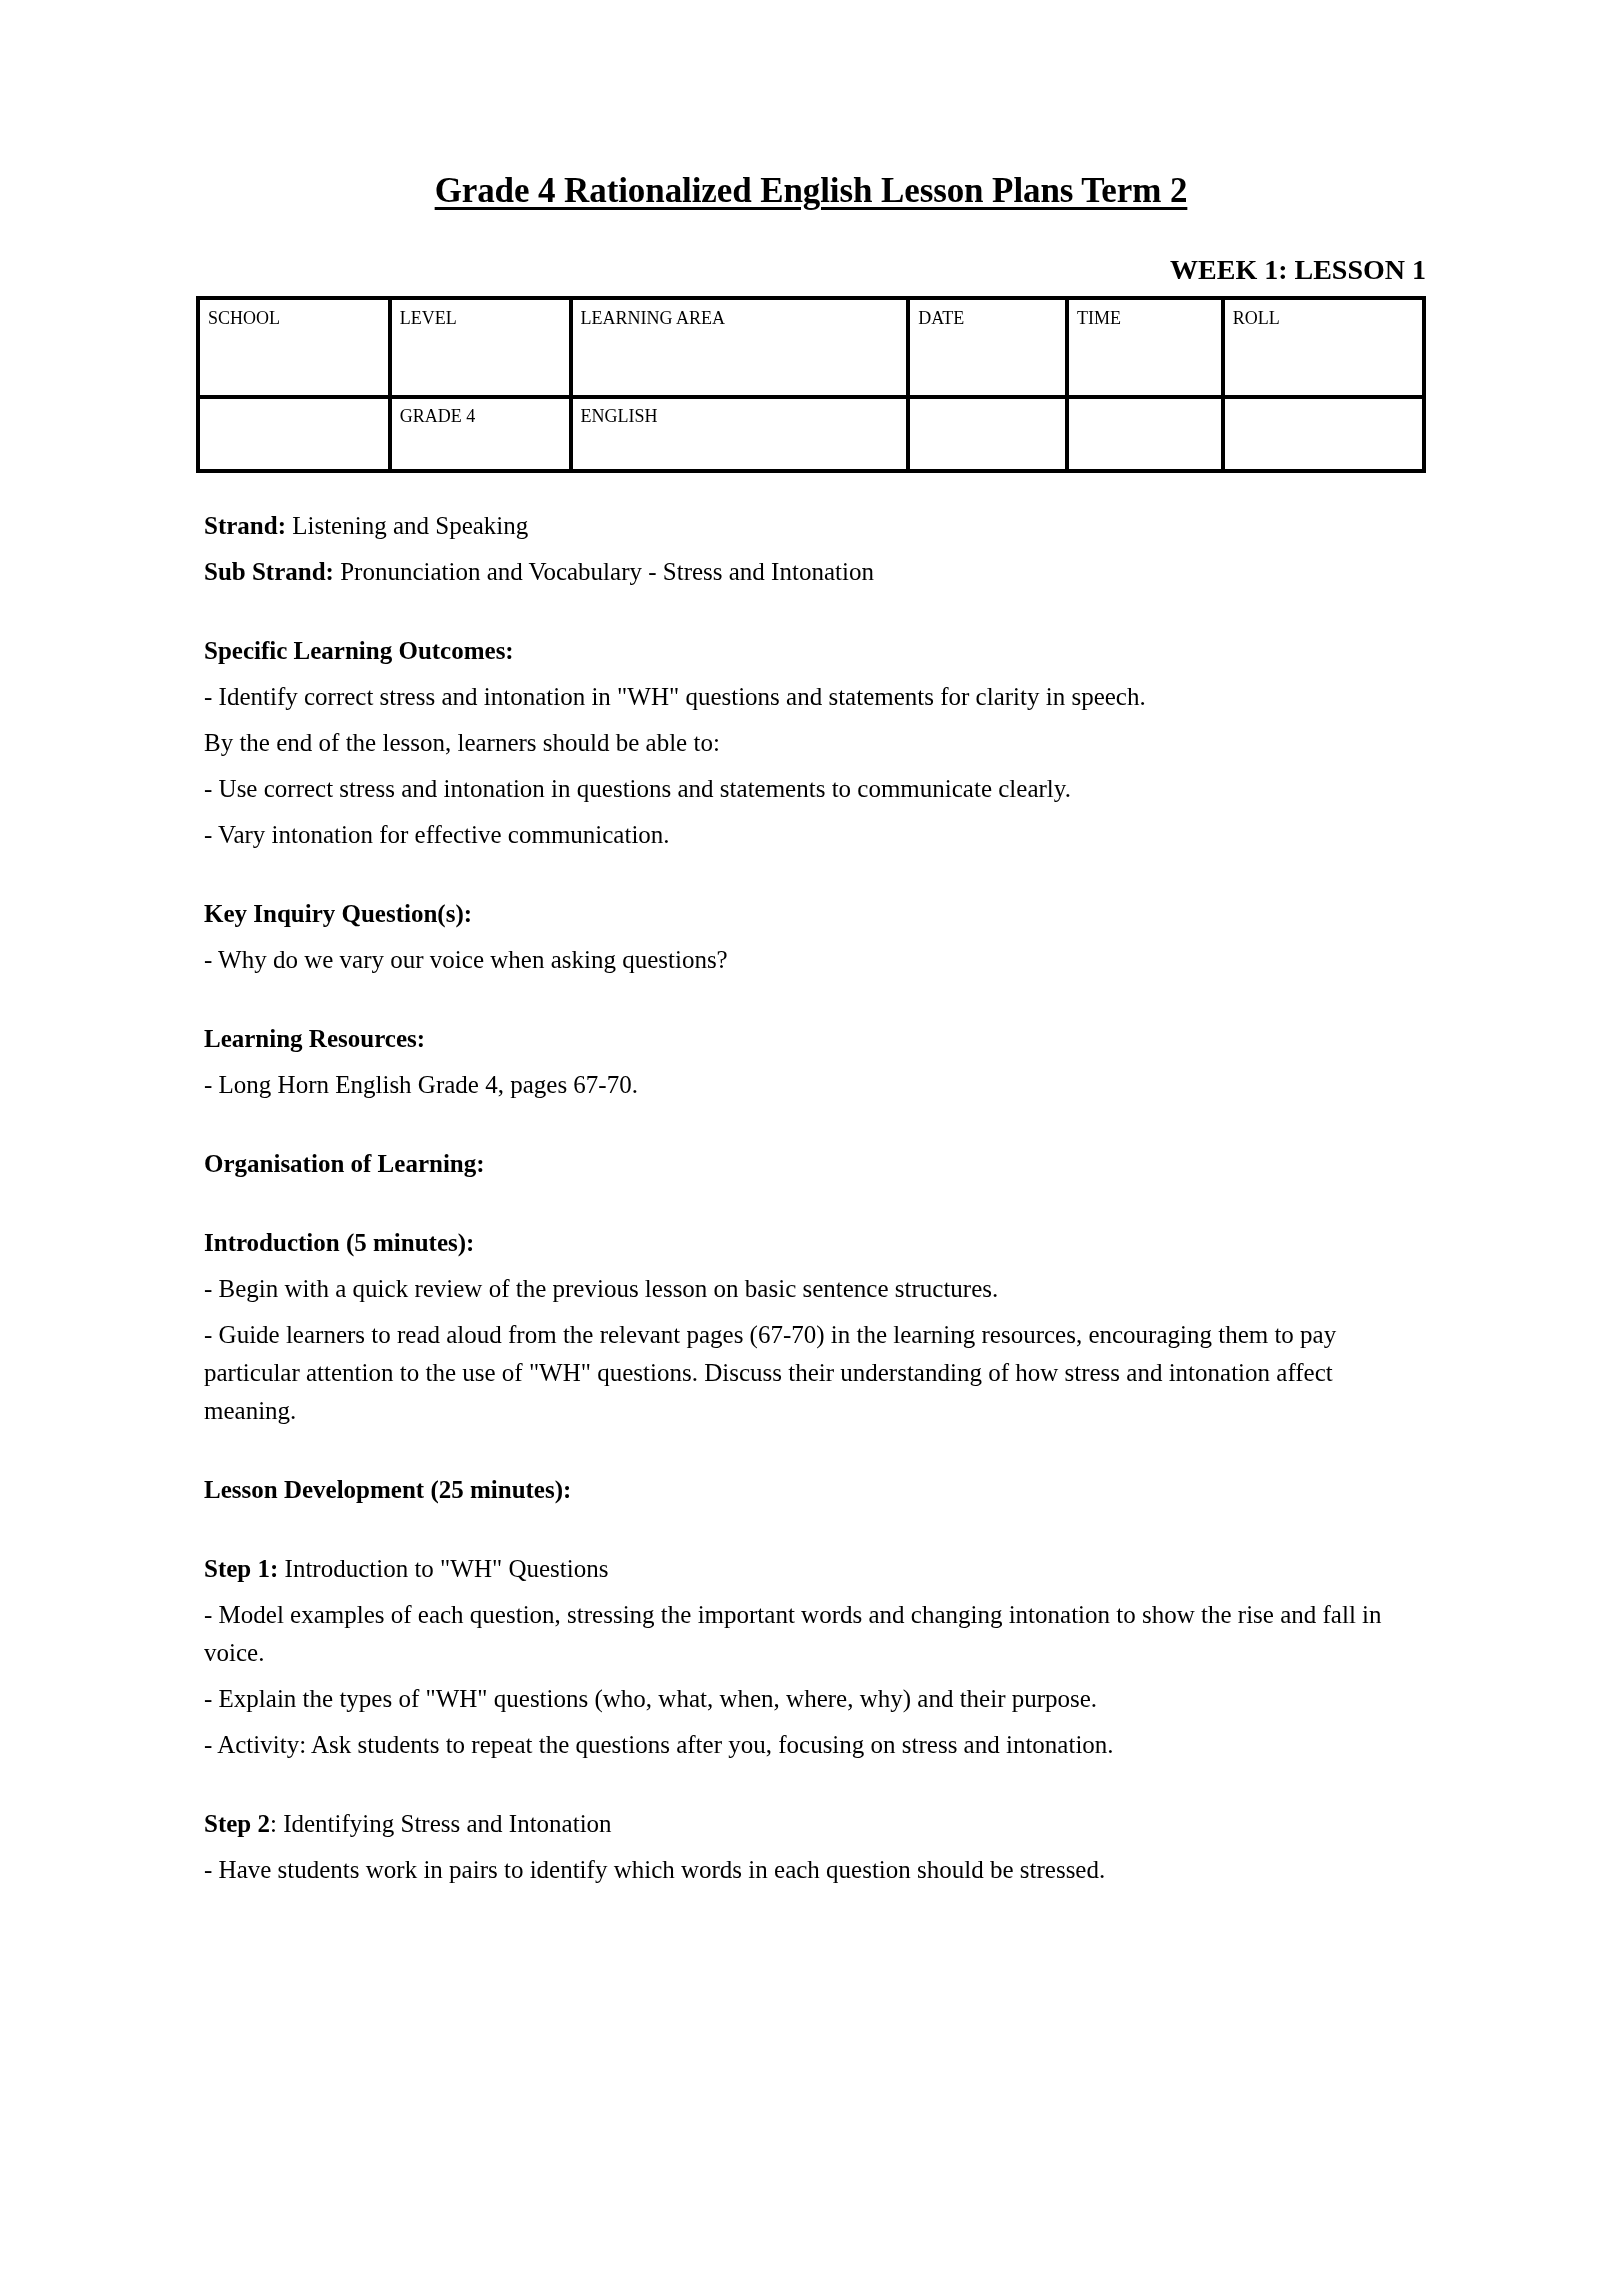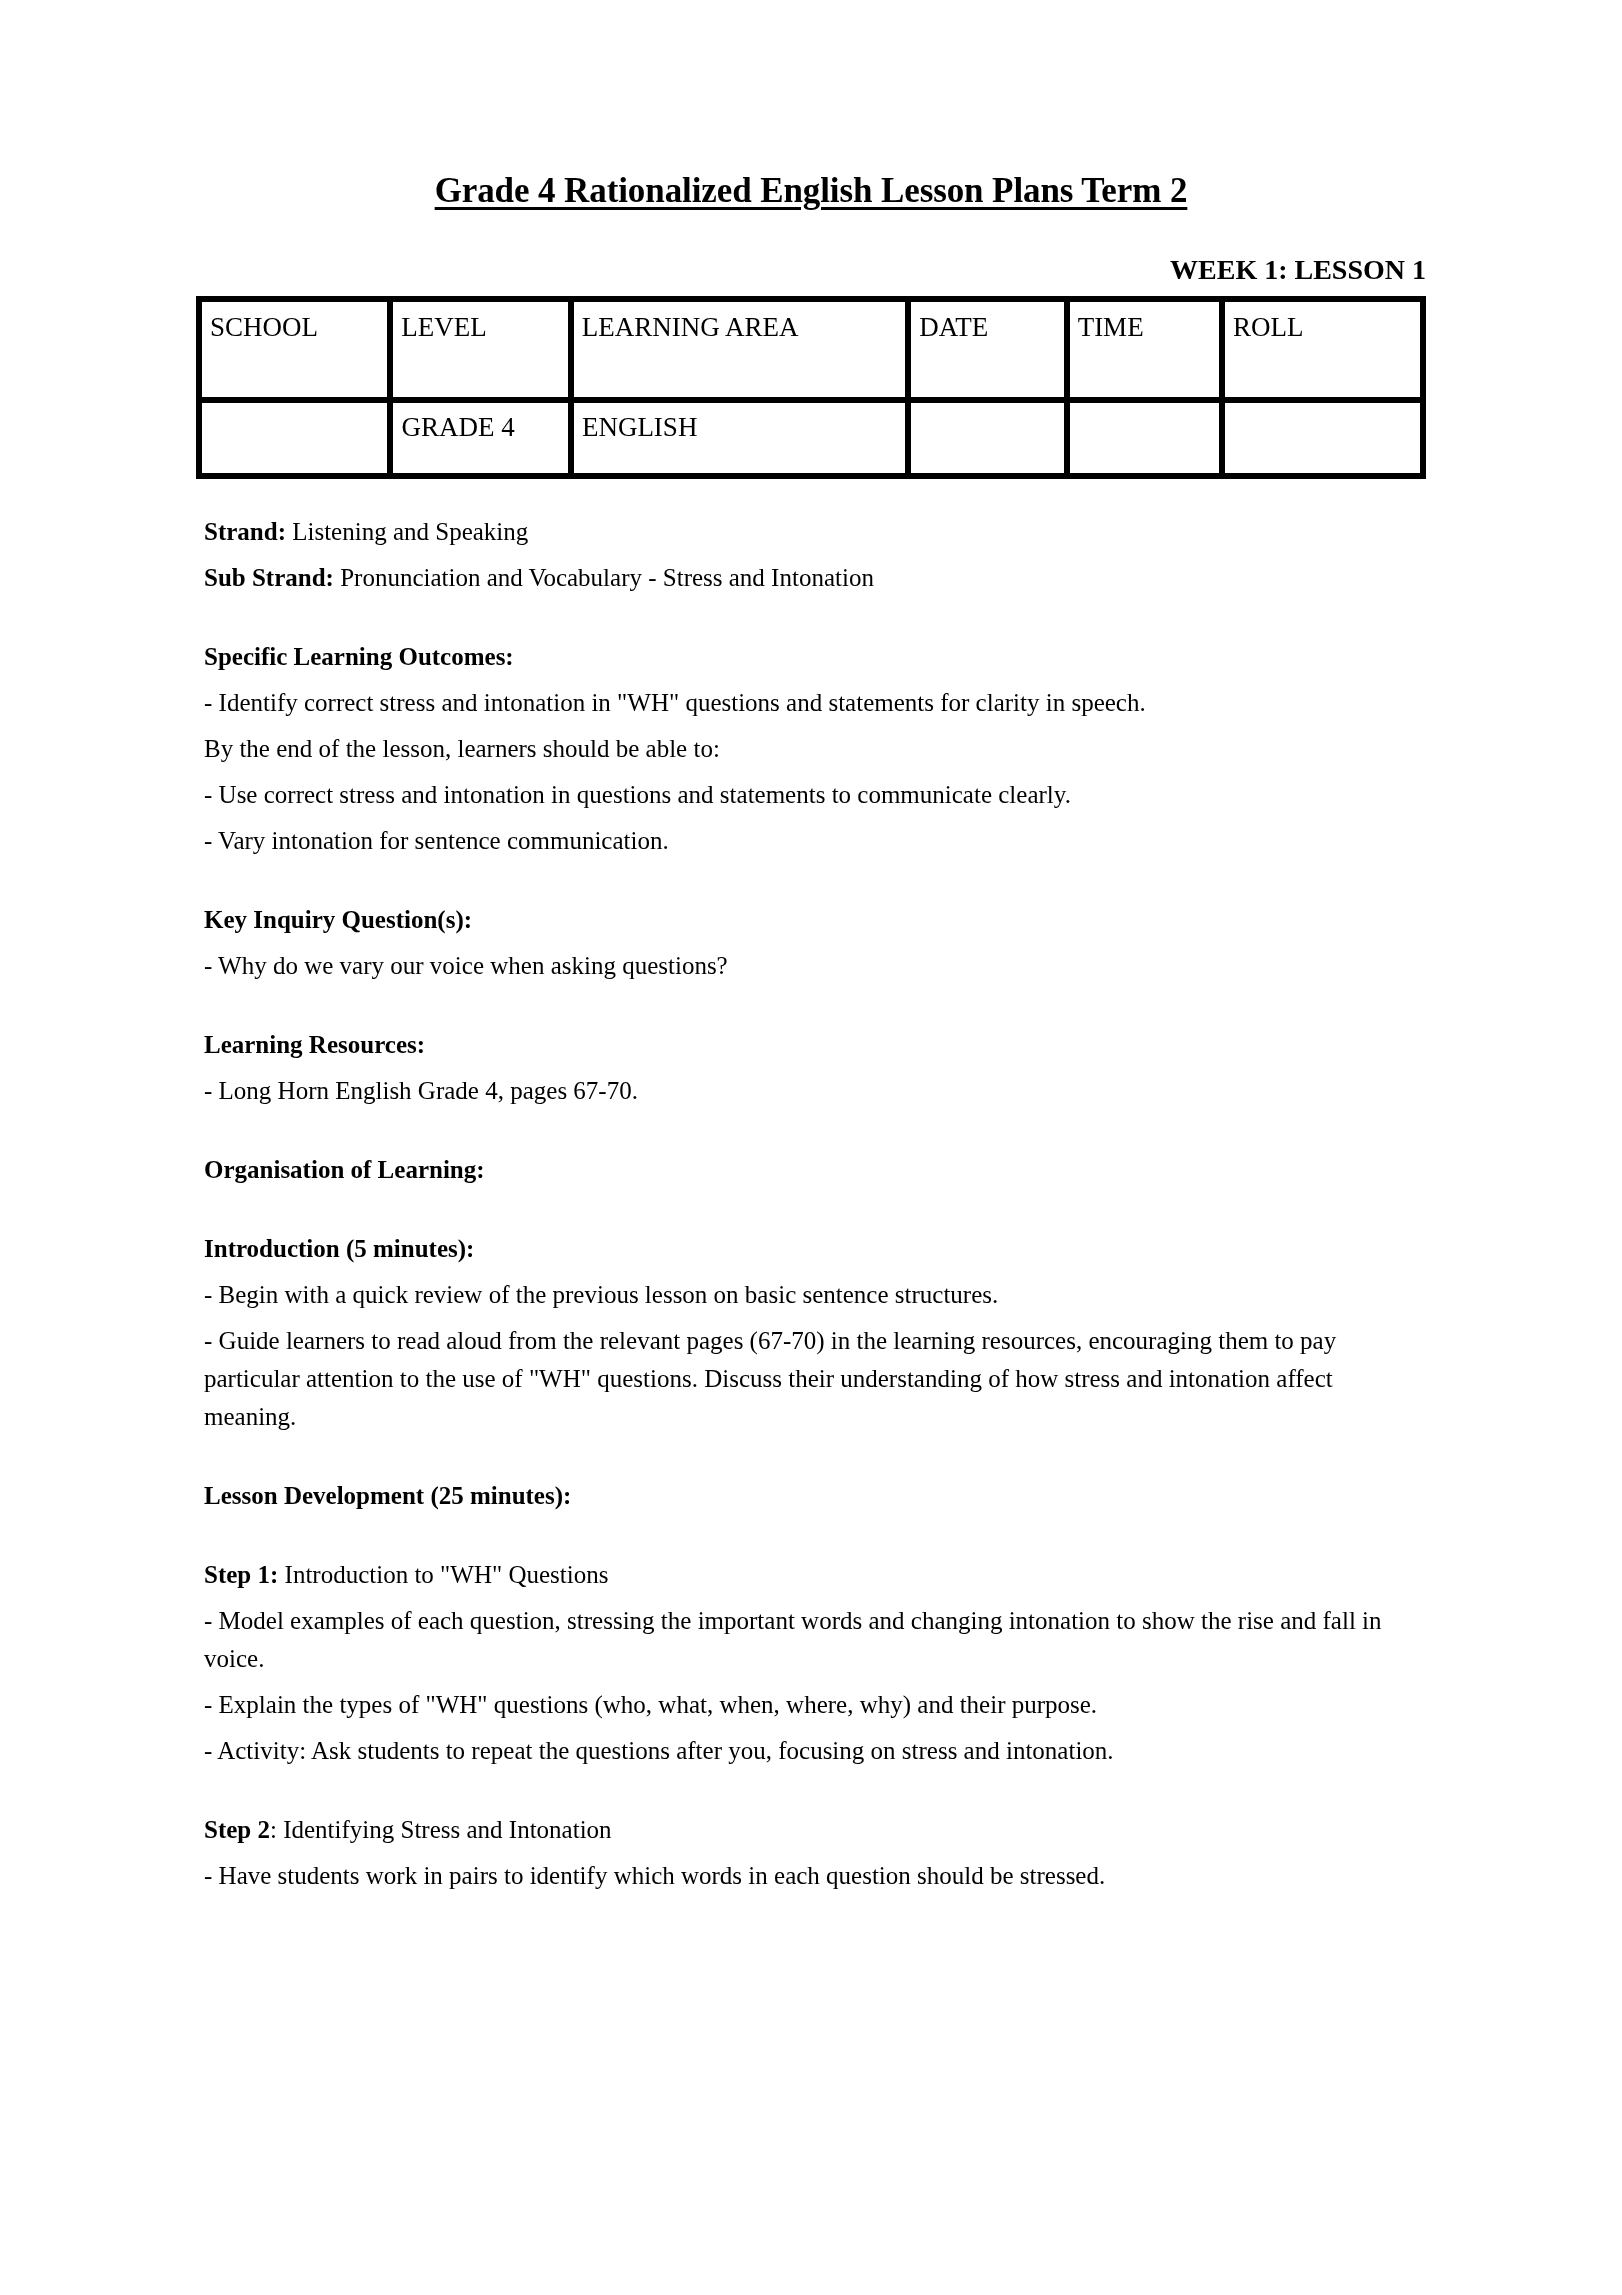--- a/index.html
+++ b/index.html
@@ -55,23 +55,23 @@
   }
 
   
   table.info-table {
     border-collapse: collapse;
     width: 1230px;
     table-layout: fixed;
     margin: 0 0 0 0;
   }
   table.info-table td {
-    border: 6px solid #000000;
+    border: 4px solid #000000;
     vertical-align: top;
-    font-size: 27px;
+    font-size: 18px;
     line-height: 1.42;
     padding: 5.2px 3.9px 5.2px 7.9px;
   }
   table.info-table tr.head-row td { height: 84px; }
   table.info-table tr.body-row td { height: 60px; padding-left: 8px; }
   col.c-school { width: 122px; }
   col.c-level  { width: 115px; }
   col.c-area   { width: 215px; }
   col.c-date   { width: 101px; }
   col.c-time   { width: 99px; }
@@ -131,21 +131,21 @@
 
       <p class="line"><span class="b">Strand:</span><span> Listening and Speaking</span></p>
       <p class="line"><span class="b">Sub Strand:</span><span> Pronunciation and Vocabulary - Stress and Intonation</span></p>
 
       <div class="spacer-sm"></div>
 
       <p class="line b">Specific Learning Outcomes:</p>
       <p class="line">- Identify correct stress and intonation in "WH" questions and statements for clarity in speech.</p>
       <p class="line">By the end of the lesson, learners should be able to:</p>
       <p class="line">- Use correct stress and intonation in questions and statements to communicate clearly.</p>
-      <p class="line">- Vary intonation for sentence communication.</p>
+      <p class="line">- Vary intonation for effective communication.</p>
 
       <div class="spacer-sm"></div>
 
       <p class="line b">Key Inquiry Question(s):</p>
       <p class="line">- Why do we vary our voice when asking questions?</p>
 
       <div class="spacer-sm"></div>
 
       <p class="line b">Learning Resources:</p>
       <p class="line">- Long Horn English Grade 4, pages 67-70.</p>

